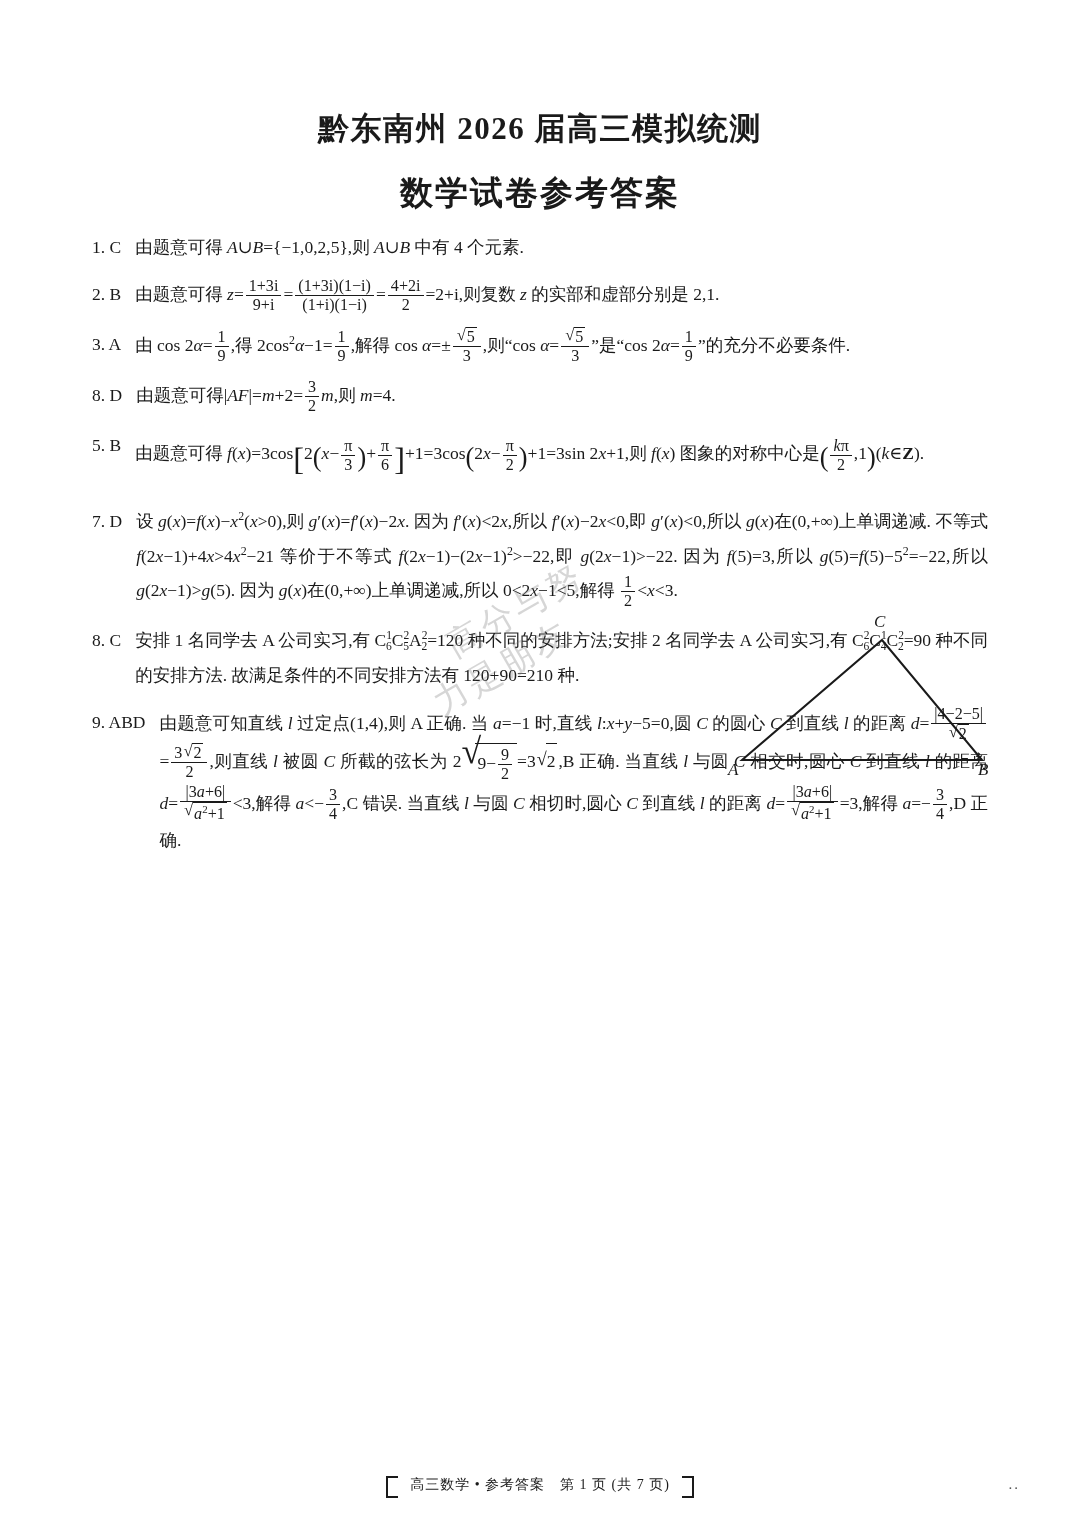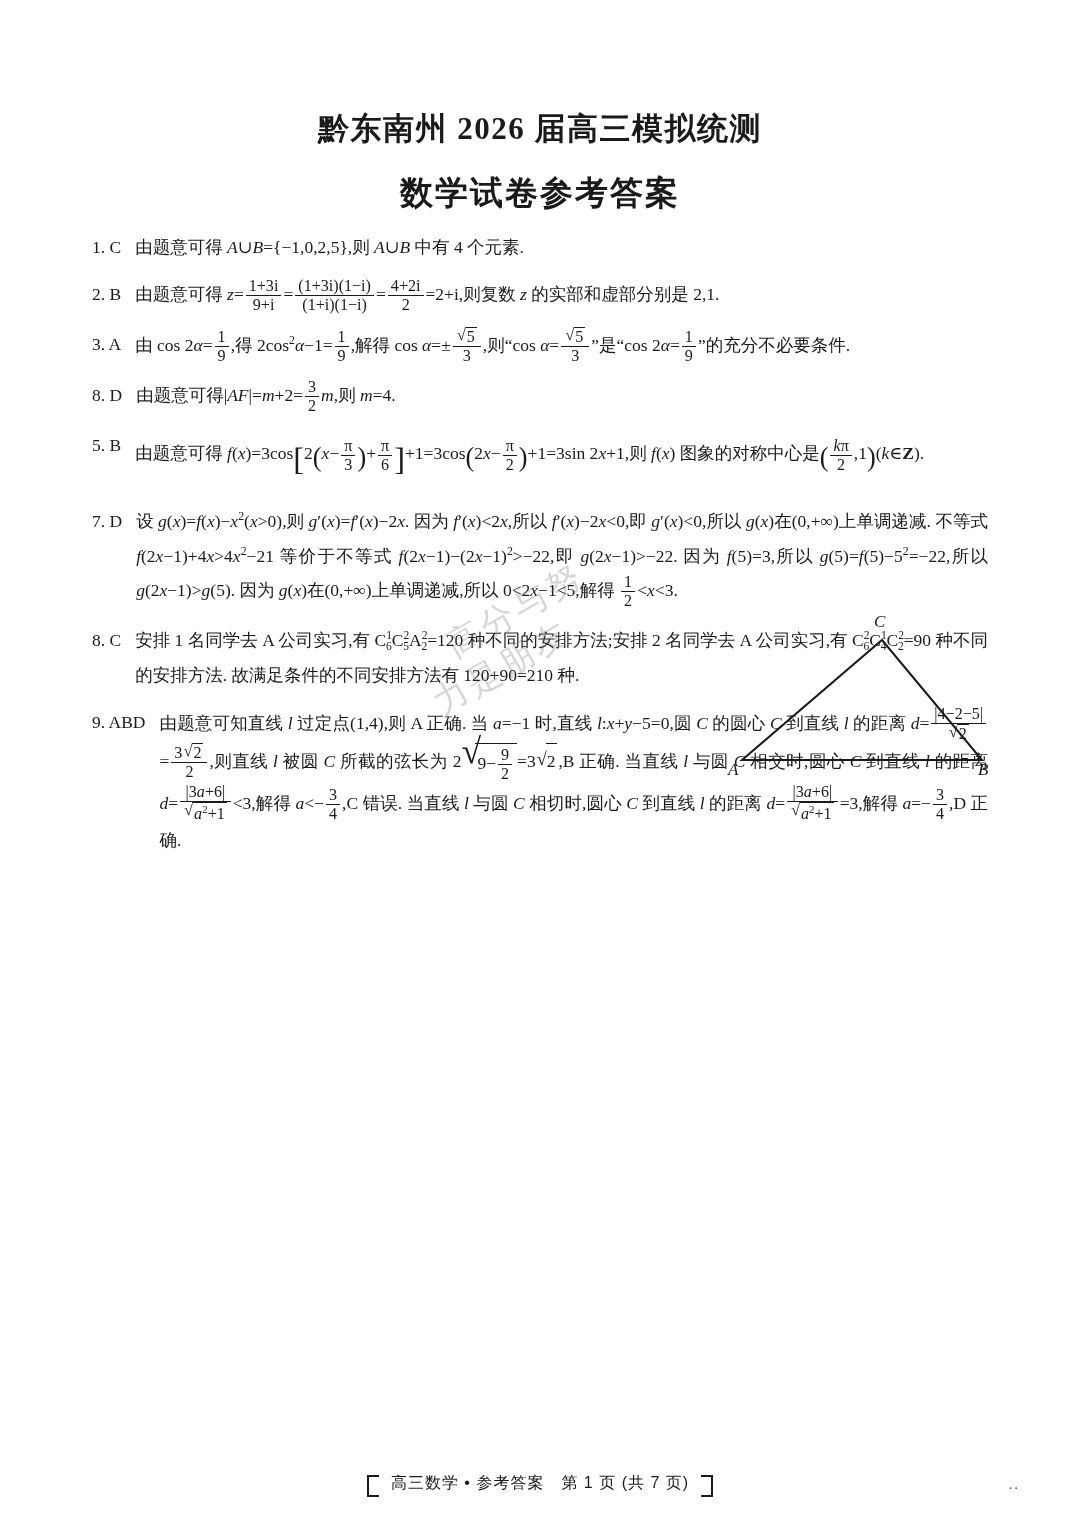--- a/index.html
+++ b/index.html
@@ -159,23 +159,23 @@
   .footer {
     position: absolute;
     left: 0;
     bottom: 28px;
     width: 1080px;
     text-align: center;
   }
   .footer-badge {
     display: inline-block;
     position: relative;
-    font-size: 16px;
+    font-size: 14px;
     padding: 5px 30px 5px 30px;
-    font-family: Liberation Sans, sans-serif;
+    font-family: Liberation Serif, serif;
     letter-spacing: 1px;
   }
   .footer-badge::before,
   .footer-badge::after {
     content: "";
     position: absolute;
     top: 50%;
     width: 10px;
     height: 18px;
     margin-top: -9px;

